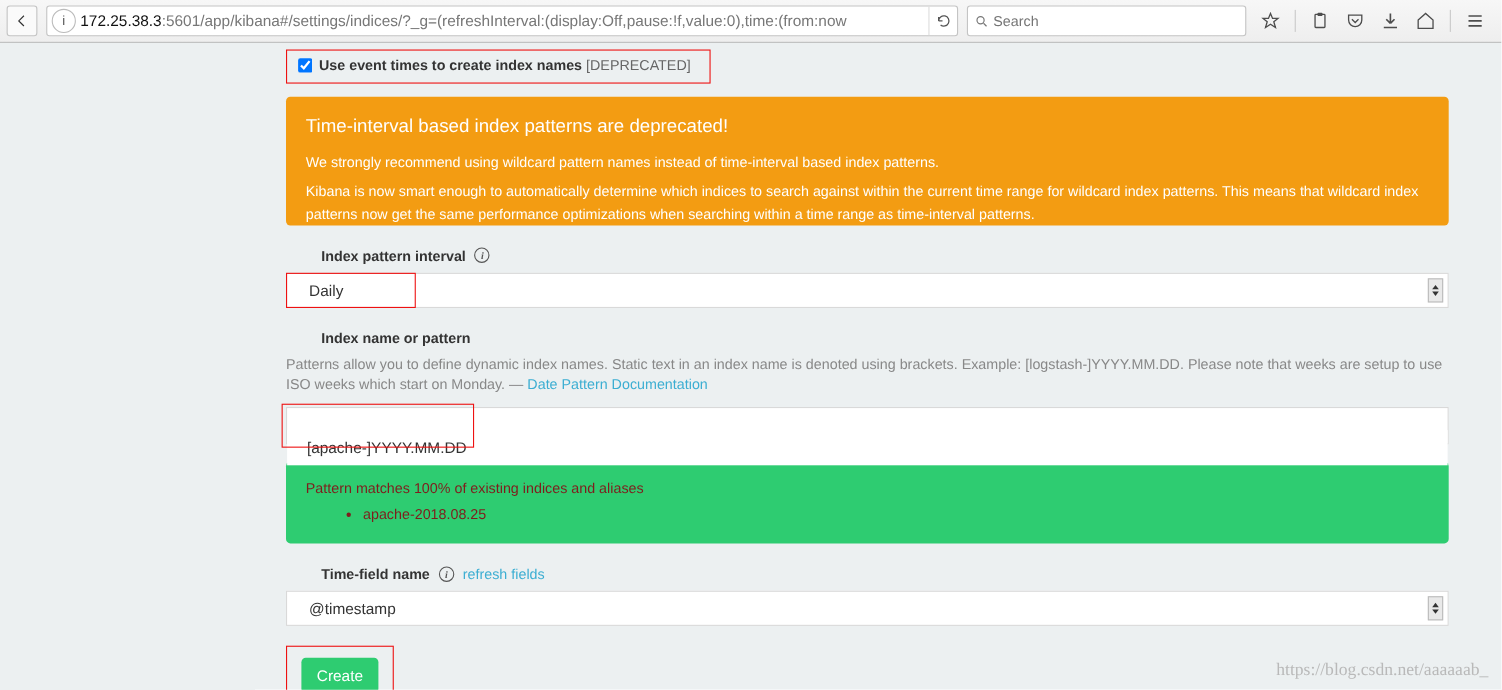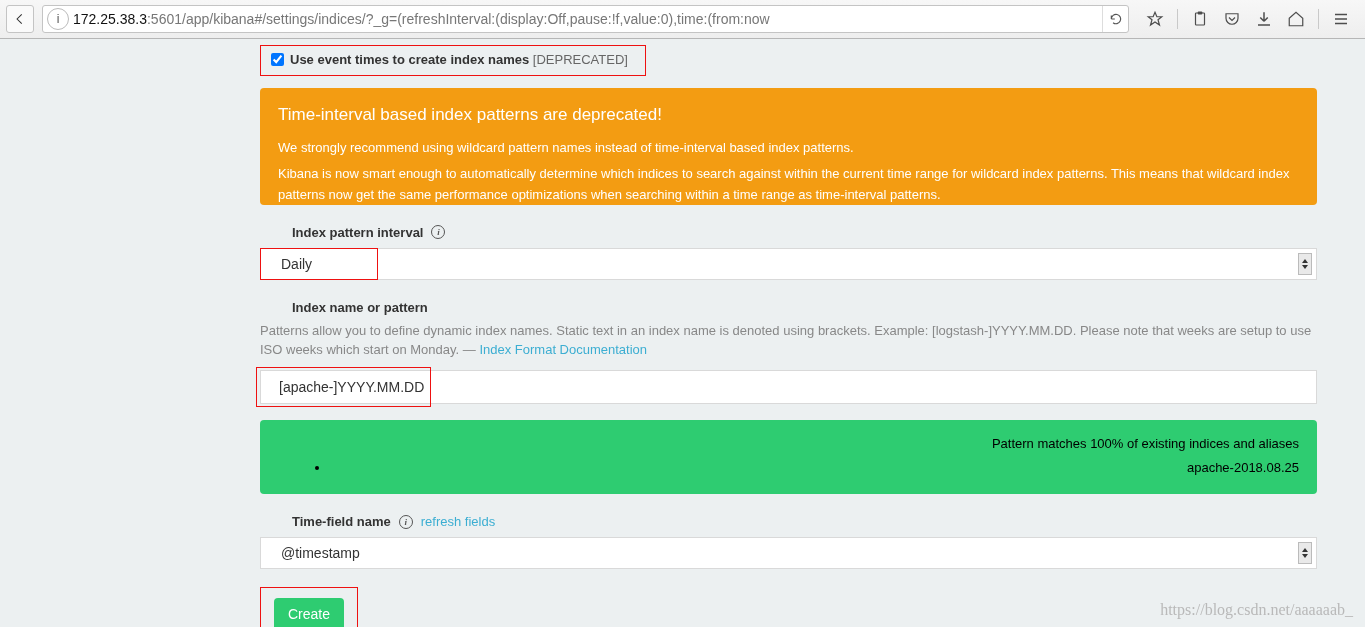--- a/index.html
+++ b/index.html
@@ -70,26 +70,26 @@
     font-size:14px; color:#333; -webkit-appearance:none; appearance:none; outline:none;
   }
   .select-wrap .arrow {
     position:absolute; right:4px; top:4px; width:14px; height:22px;
     background:#e9e9e9; border:1px solid #bbb; display:flex; flex-direction:column; align-items:center; justify-content:center;
   }
   .select-wrap .arrow::before { content:""; border-left:3px solid transparent;border-right:3px solid transparent;border-bottom:4px solid #333; margin-bottom:2px;}
   .select-wrap .arrow::after  { content:""; border-left:3px solid transparent;border-right:3px solid transparent;border-top:4px solid #333;}
 
   .text-input-wrap { position:relative; margin-top:10px; height:34px; background:#fff; border:1px solid #d9d9d9; }
-  .text-input-wrap input { width:100%; height:100%; border:none; outline:none; padding:0 18px; font-size:14px; color:#333; }
+  .text-input-wrap input { width:100%; height:100%; border:none; outline:none; padding:0 18px; font-size:14px; color:#333;margin-top:20px; }
   .text-input-wrap .in-redbox { position:absolute; left:-5px; top:-4px; width:175px; height:40px; border:1px solid #e11; pointer-events:none; }
 
   .alert-green {
-    margin-top:16px; background:#2ecc71; color:#000000; border-radius:4px;
-    padding:14px 18px 16px 18px; font-size:13px; line-height:1.55;text-align:right;
+    margin-top:16px; background:#2ecc71; color:#7f1d1d; border-radius:4px;
+    padding:14px 18px 16px 18px; font-size:13px; line-height:1.55;
   }
   .alert-green ul { list-style:disc; margin:4px 0 0 52px; }
 
   .create-row { margin-top:18px; padding:10px 0 0 0; width:98px; display:flex; justify-content:center; }
   .create-btn {
     background:#2ecc71; color:#fff; border:none; border-radius:4px;
     font-size:14px; padding:8px 14px; cursor:pointer;
   }
 
   .watermark {
@@ -112,20 +112,27 @@
     <div class="url-text">
       <span class="host">172.25.38.3</span><span class="rest">:5601/app/kibana#/settings/indices/?_g=(refreshInterval:(display:Off,pause:!f,value:0),time:(from:now</span>
     </div>
     <div class="reload-btn">
       <svg viewBox="0 0 24 24" width="14" height="14">
           <path d="M4 12a8 8 0 1 1 3 6.3M4 12V6m0 6h6" fill="none" stroke="#555" stroke-width="2"></path>
         </svg>
     </div>
   </div>
 
+  <div class="search-box">
+    <svg viewBox="0 0 24 24" width="13" height="13">
+        <circle cx="10" cy="10" r="6" fill="none" stroke="#777" stroke-width="2"></circle>
+        <line x1="15" y1="15" x2="20" y2="20" stroke="#777" stroke-width="2"></line>
+      </svg>
+    <input type="text" placeholder="Search" style="">
+  </div>
 
   <div class="toolbar-icons">
     <span class="ticon">
         <svg viewBox="0 0 24 24">
           <path d="M12 3l2.5 6H21l-5 4 2 7-6-4-6 4 2-7-5-4h6.5z" fill="none" stroke="#4d4d4d" stroke-width="1.6"></path>
         </svg>
       </span>
     <span class="sep"></span>
     <span class="ticon">
         <svg viewBox="0 0 24 24">
@@ -188,21 +195,21 @@
         <select>
           <option>Daily</option>
         </select>
         <div class="arrow"></div>
       </div>
     </div>
 
     <div class="field-block">
       <div class="field-label">Index name or pattern</div>
       <div class="hint">
-        <span>Patterns allow you to define dynamic index names. Static text in an index name is denoted using brackets. Example: [logstash-]YYYY.MM.DD. Please note that weeks are setup to use ISO weeks which start on Monday. — </span><a href="#">Index Format Documentation</a>
+        <span>Patterns allow you to define dynamic index names. Static text in an index name is denoted using brackets. Example: [logstash-]YYYY.MM.DD. Please note that weeks are setup to use ISO weeks which start on Monday. — </span><a href="#">Date Pattern Documentation</a>
       </div>
       <div class="text-input-wrap">
         <div class="in-redbox"></div>
         <input type="text" value="[apache-]YYYY.MM.DD" style="">
       </div>
     </div>
 
     <div class="alert-green">
       <div>Pattern matches 100% of existing indices and aliases</div>
       <ul>

